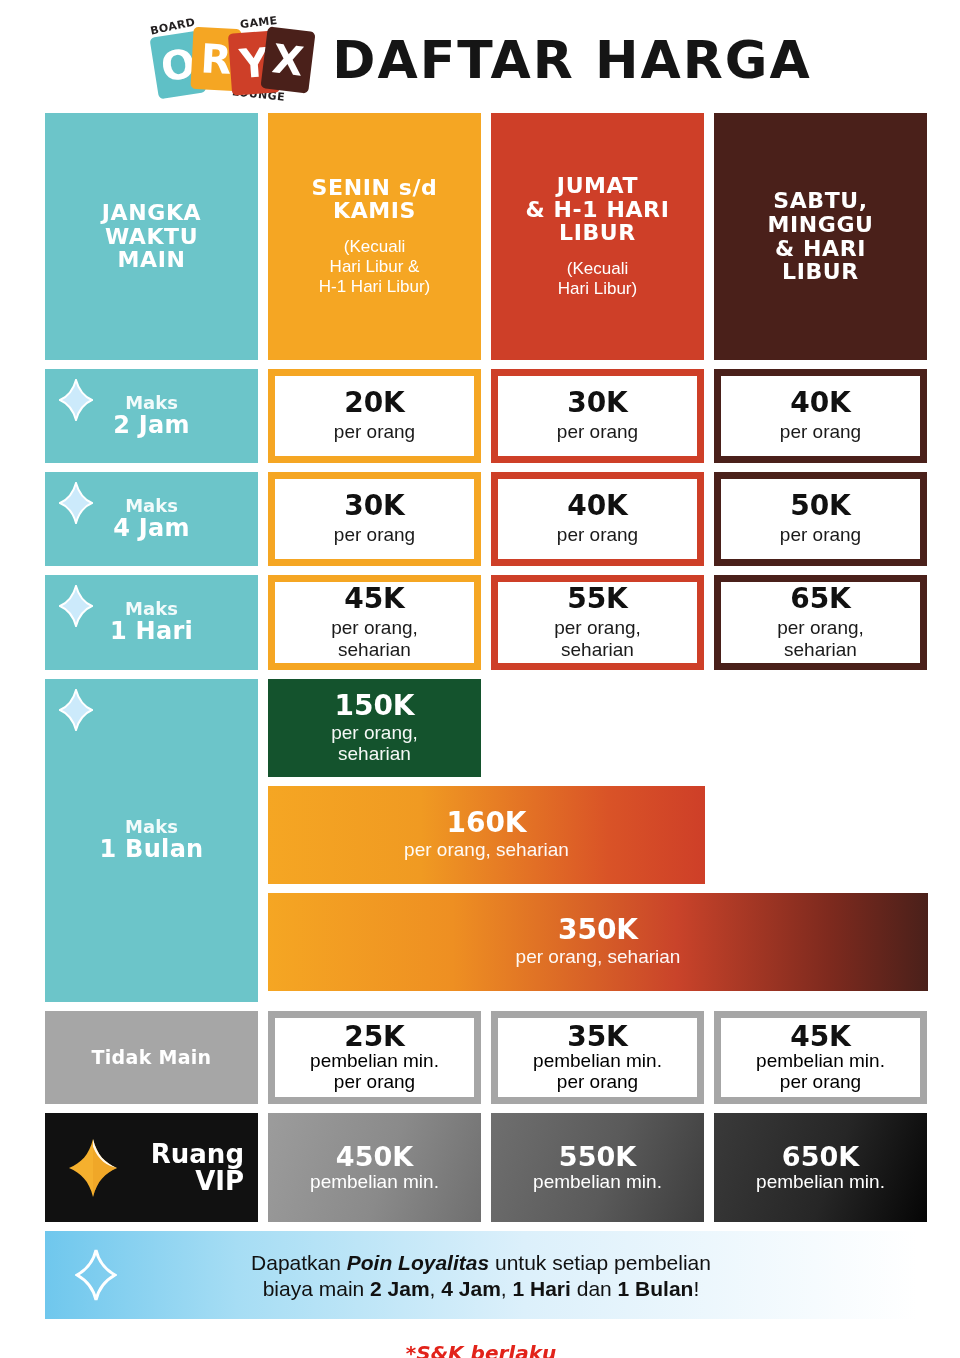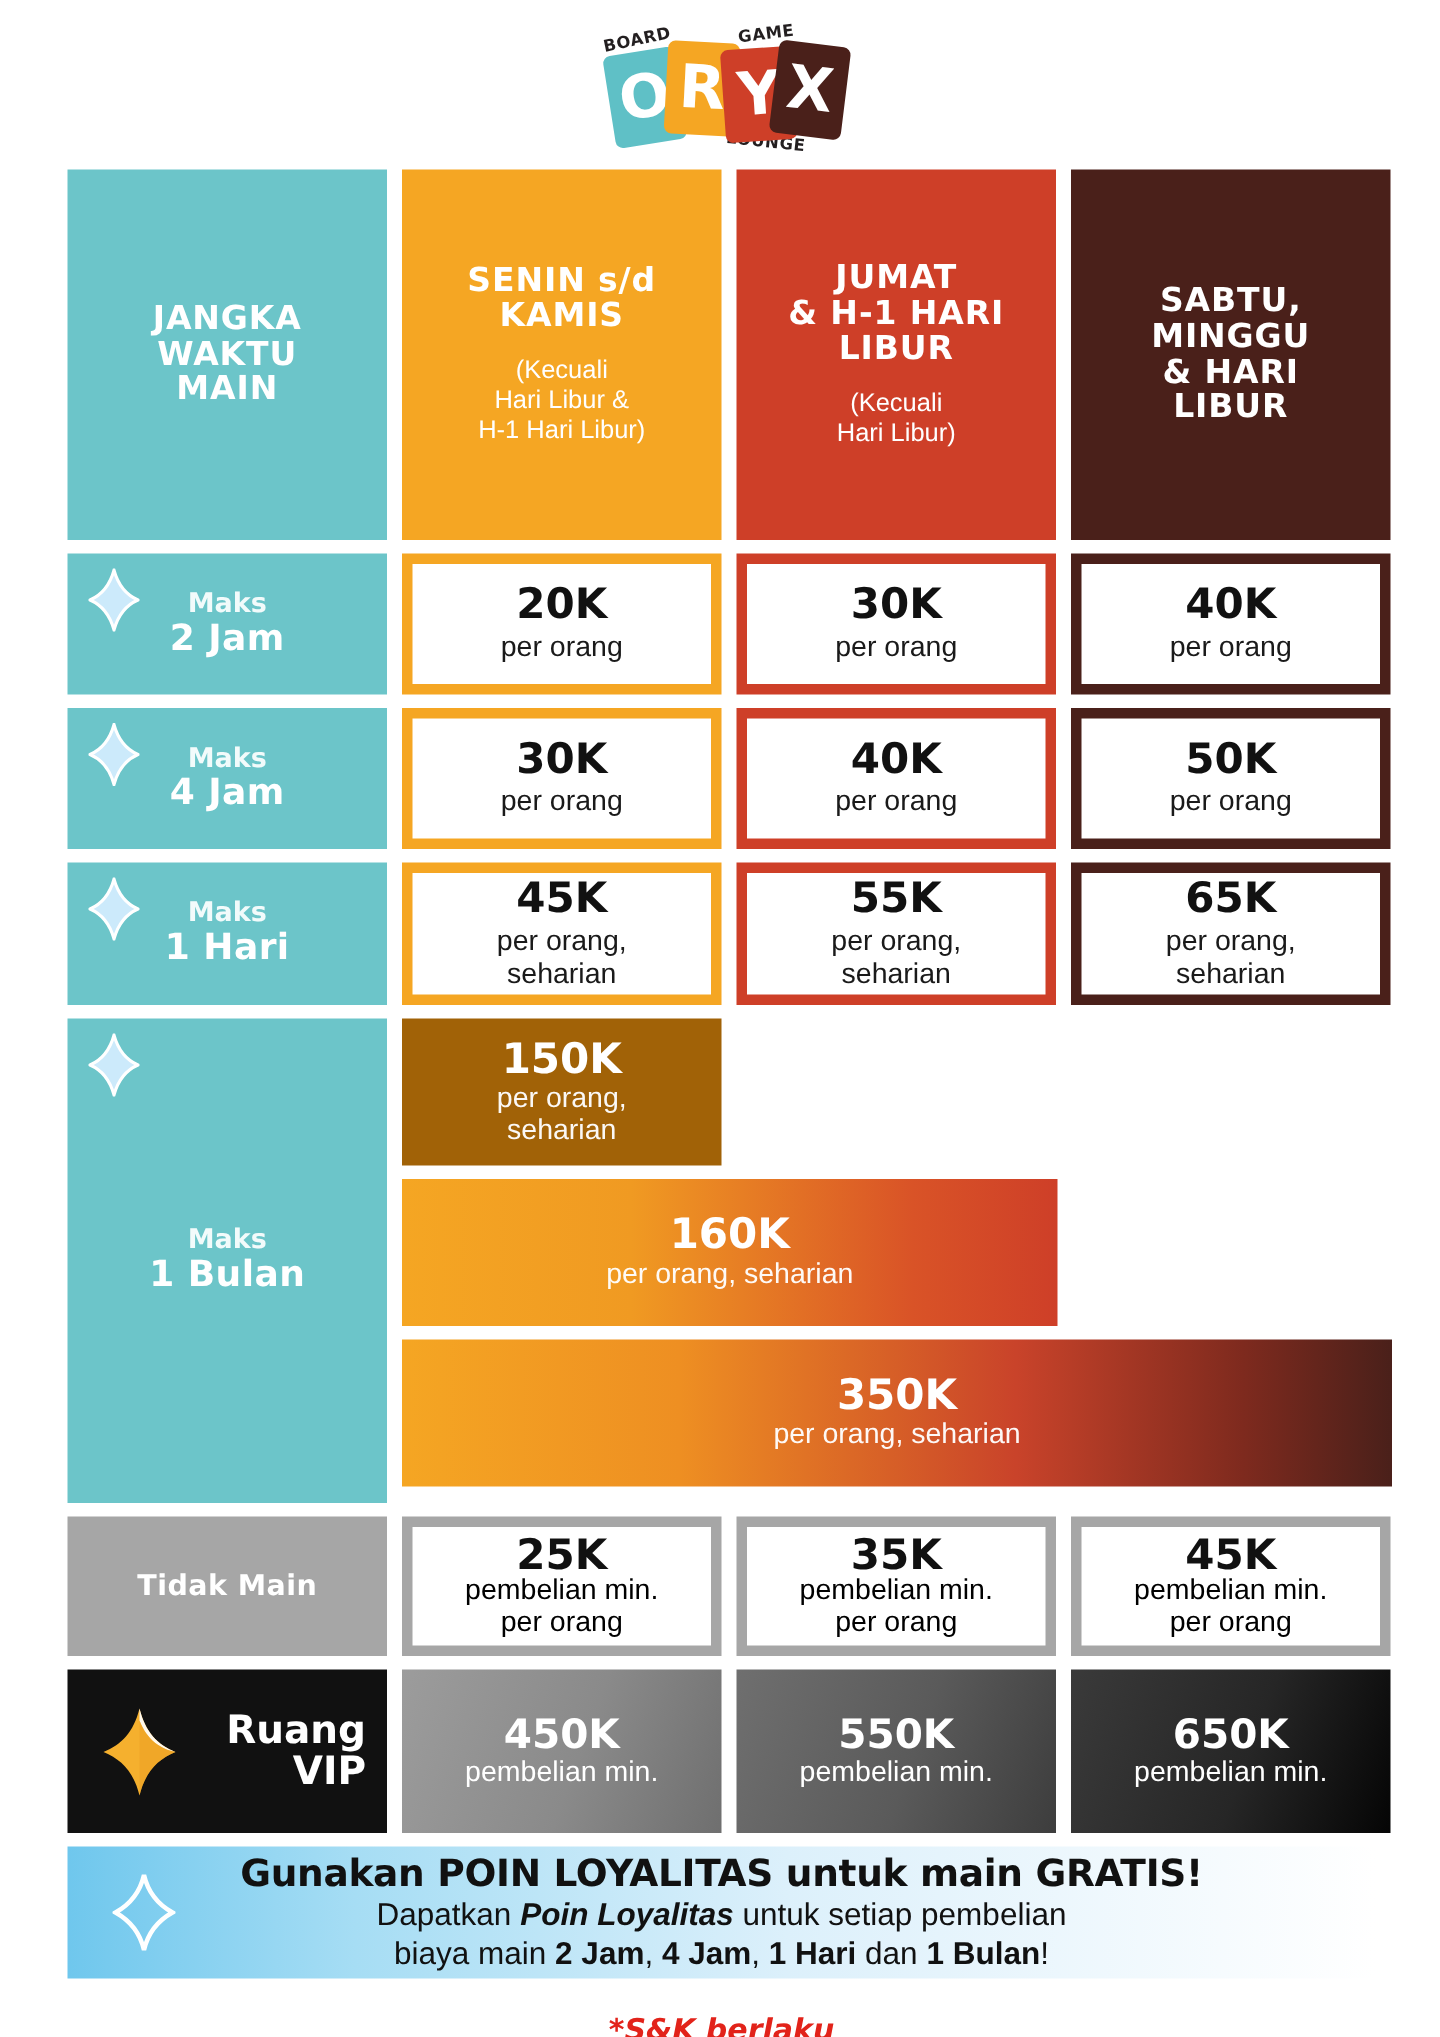--- a/index.html
+++ b/index.html
@@ -112,21 +112,21 @@
   .bulan-bars { flex: 1; display: flex; flex-direction: column; gap: 9px; }
   .bar {
     display: flex; flex-direction: column; align-items: center; justify-content: center;
     color: #ffffff; text-align: center;
   }
   .bar .amt {
     font-family: "DejaVu Sans", sans-serif;
     font-weight: 700; font-size: 28px; line-height: 1;
   }
   .bar .unit { font-size: 19px; line-height: 1.12; margin-top: 2px; }
-  .bar1 { width: 213px; height: 98px; background: #a16207; }
+  .bar1 { width: 213px; height: 98px; background: #14532d; }
   .bar2 { width: 437px; height: 98px;
           background: linear-gradient(90deg, #F5A623 0%, #F09A22 35%, #D95327 78%, #CE3F28 100%); }
   .bar3 { width: 660px; height: 98px;
           background: linear-gradient(90deg, #F5A623 0%, #EE8F22 28%, #C9432A 62%, #7E2A1E 85%, #4A201A 100%); }
   .bar1 .unit, .bar2 .unit, .bar3 .unit { opacity: .96; }
   .lcell-bulan { height: 323px; }
 
   
   .r-tidak { height: 93px; }
   .l-gray { background: #A6A6A6; }
@@ -189,20 +189,21 @@
   <div class="topbar">
     <div class="logo">
       <span class="kick k-board">BOARD</span>
       <span class="kick k-game">GAME</span>
       <span class="kick k-lounge">LOUNGE</span>
       <span class="card c1">O</span>
       <span class="card c2">R</span>
       <span class="card c3">Y</span>
       <span class="card c4">X</span>
     </div>
+    <div class="title">DAFTAR HARGA</div>
   </div>
 
   <div class="grid">
 
     <div class="row">
       <div class="col-label hcell h-teal">
         <div class="big">JANGKA<br>WAKTU<br>MAIN</div>
       </div>
       <div class="col-price hcell h-org">
         <div class="big">SENIN s/d<br>KAMIS</div>
@@ -386,21 +387,20 @@
           <div class="unit">pembelian min.</div>
         </div>
       </div>
     </div>
 
     <div class="banner">
       <svg class="ban-dia" viewBox="0 0 42 54">
         <path d="M21 2 C24 15 31 22 40 27 C31 32 24 39 21 52 C18 39 11 32 2 27 C11 22 18 15 21 2 Z" fill="none" stroke="#ffffff" stroke-width="3"></path>
       </svg>
       <div class="ban-text">
-        <div class="ban-l1">Gunakan POIN LOYALITAS untuk main GRATIS!</div>
         <div class="ban-l2">
           <span>Dapatkan </span><i>Poin Loyalitas</i><span> untuk setiap pembelian</span>
         </div>
         <div class="ban-l3">
           <span>biaya main </span><b>2 Jam</b><span>, </span><b>4 Jam</b><span>, </span><b>1 Hari</b><span> dan </span><b>1 Bulan</b><span>!</span>
         </div>
       </div>
     </div>
 
     <div class="note">*S&amp;K berlaku</div>

